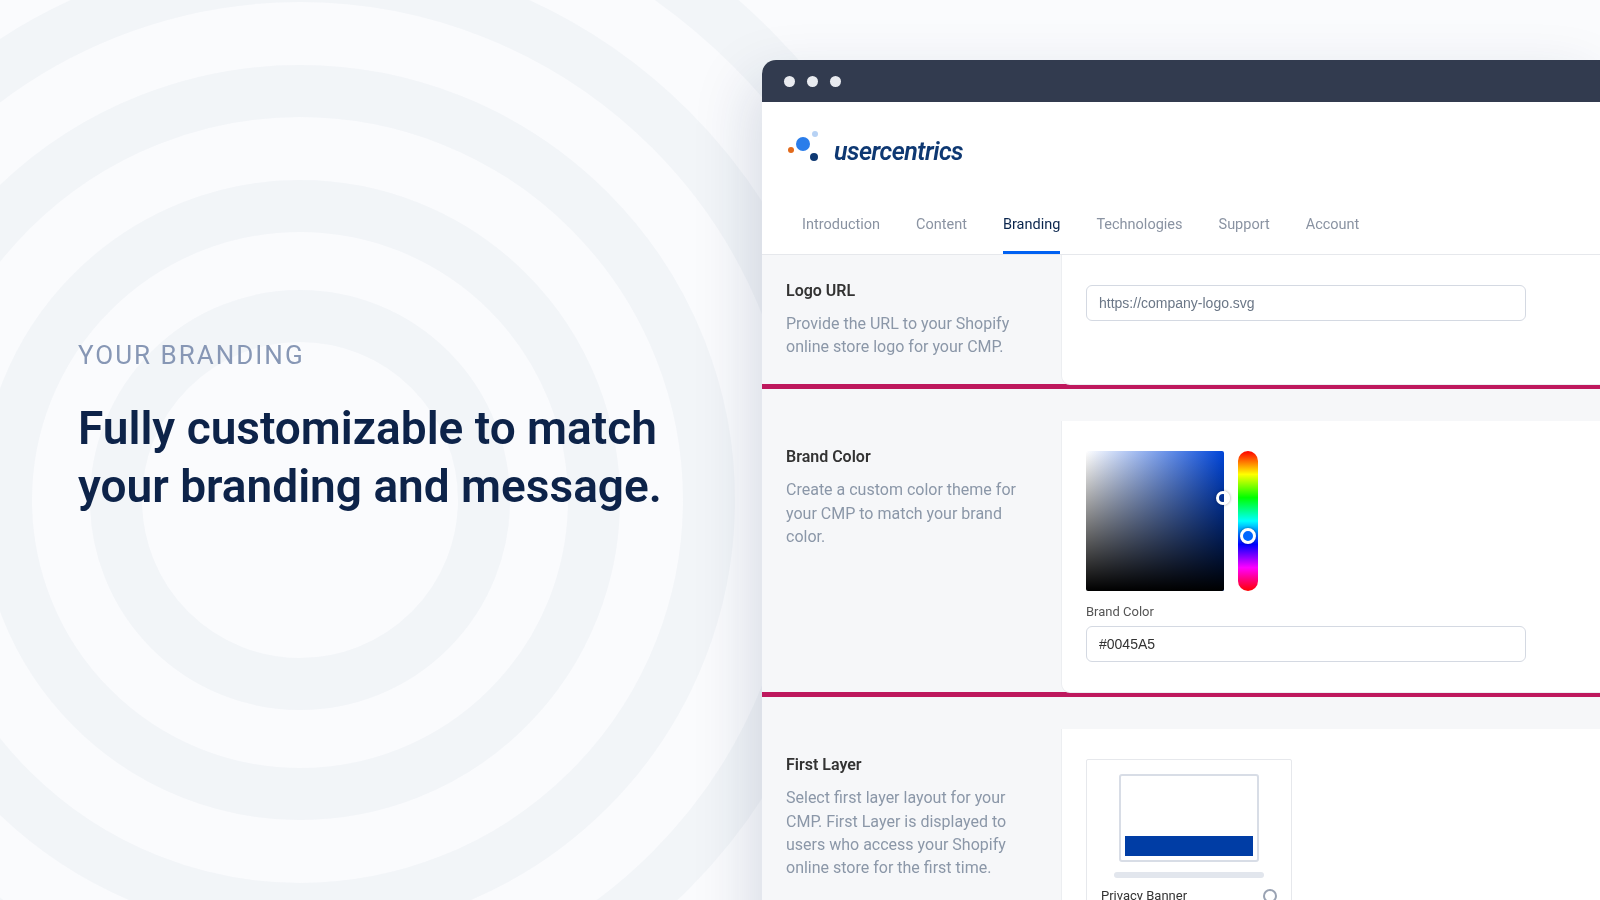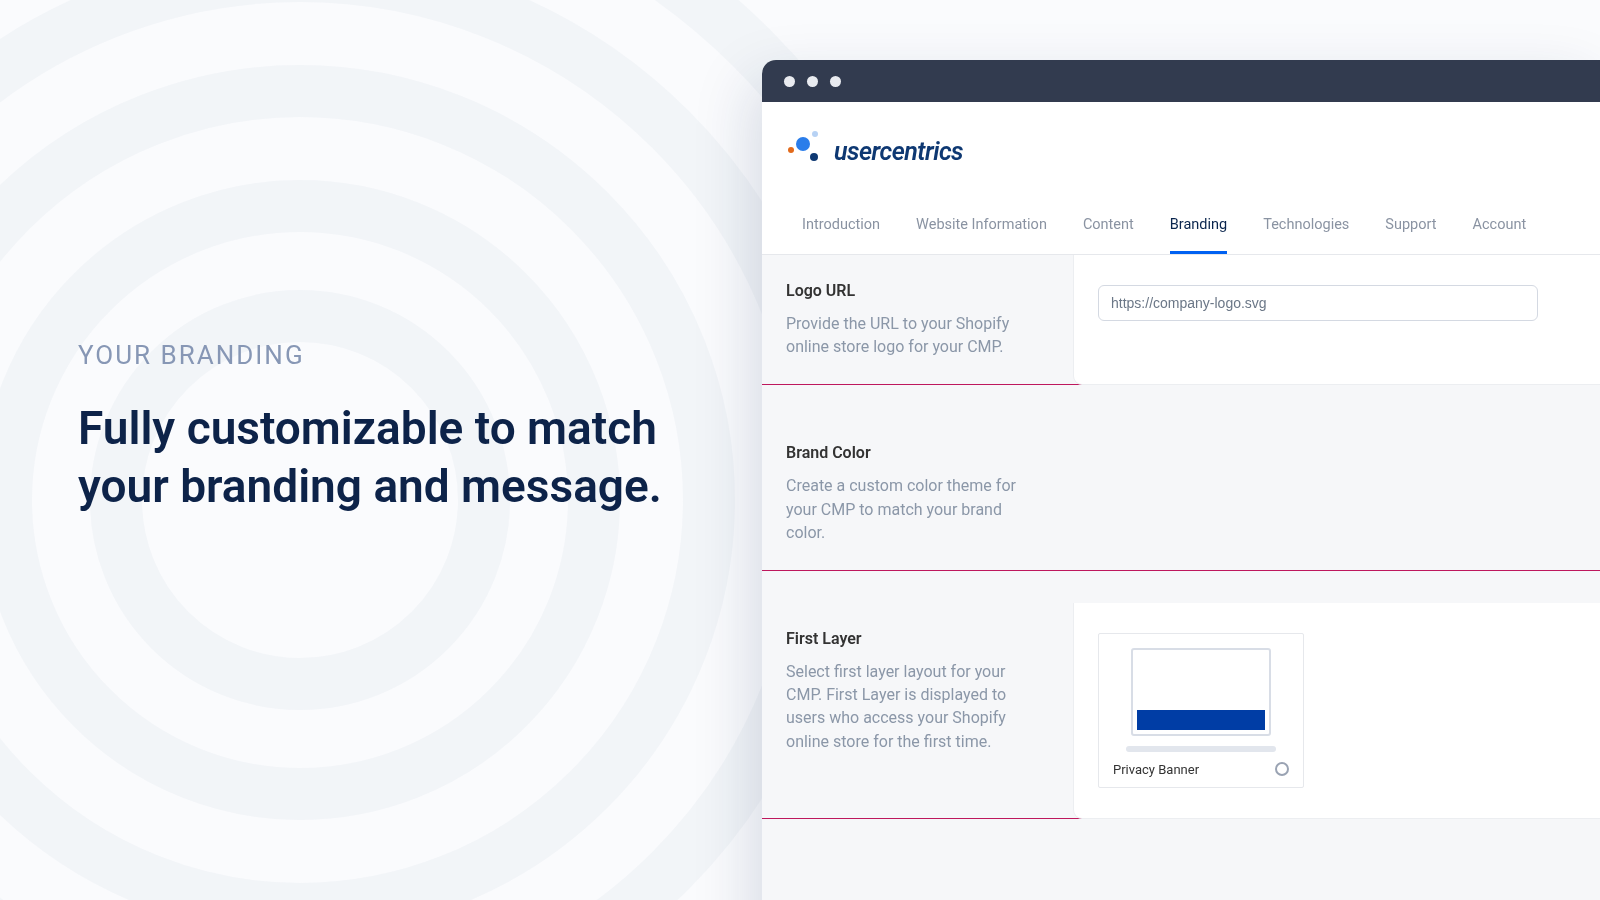--- a/index.html
+++ b/index.html
@@ -33,21 +33,21 @@
   .logo-mark .lo { position: absolute; width: 6px; height: 6px; border-radius: 50%; background: #e26a1b; top: 16px; left: 0; }
   .logo-text { font-size: 25px; font-weight: 600; color: #0e3872; letter-spacing: -0.5px; font-style: italic; }
 
   
   .tabs { display: flex; gap: 36px; padding: 0 40px; border-bottom: 1px solid #e6e8ec; background:#fff; }
   .tab { font-size: 14.5px; color: #8a93a2; padding: 16px 0 18px; cursor: pointer; border-bottom: 3px solid transparent; }
   .tab.active { color: #0a254d; border-bottom-color: #0061f2; }
 
   
   .settings { background: #f6f7f9; padding: 0; height: calc(100% - 42px - 98px - 57px); overflow: hidden; }
-  .row { display: flex; border-bottom: 1px solid #be185d; gap: 12px; }
+  .row { display: flex; border-bottom: 5px solid #be185d; }
   .row .meta { width: 300px; padding: 26px 20px 26px 24px; }
   .row .meta h3 { font-size: 16px; color: #333; font-weight: 600; margin-bottom: 12px; }
   .row .meta p { font-size: 16px; color: #8b97a8; line-height: 1.45; }
   .row .panel { flex: 1; background: #fff; border-radius: 0 0 0 8px; margin: 0; box-shadow: -1px 0 0 #eceef1, 0 1px 0 #eceef1; padding: 30px 24px 30px 24px; }
   .row:first-child .panel { border-bottom-left-radius: 8px; }
   .row + .row { margin-top: 32px; }
 
   input[type=text] {
     width: 100%; max-width: 440px; height: 36px; border: 1px solid #d4d9e2; border-radius: 6px;
     padding: 0 12px; font-size: 14px; color: #333;
@@ -104,21 +104,20 @@
       <span class="lb"></span>
         <span class="lb2"></span>
         <span class="ls"></span>
         <span class="lo"></span>
     </span>
     <span class="logo-text">usercentrics</span>
   </div>
 
   <nav class="tabs" id="tabs">
       <div class="tab">Introduction</div>
-      <div class="tab">Website Information</div>
       <div class="tab">Content</div>
       <div class="tab active">Branding</div>
       <div class="tab">Technologies</div>
       <div class="tab">Support</div>
       <div class="tab">Account</div>
     </nav>
 
   <div class="settings">
 
     <div class="row">
@@ -128,20 +127,34 @@
       </div>
       <div class="panel">
         <input type="text" placeholder="https://company-logo.svg" style="">
       </div>
     </div>
 
     <div class="row">
       <div class="meta">
         <h3>Brand Color</h3>
         <p>Create a custom color theme for your CMP to match your brand color.</p>
+      </div>
+      <div class="panel">
+        <div class="picker">
+          <div class="sv">
+            <span class="sv-thumb"></span>
+          </div>
+          <div class="hue">
+            <span class="hue-thumb"></span>
+          </div>
+        </div>
+        <div class="color-field">
+          <label>Brand Color</label>
+          <input type="text" value="#0045A5" style="">
+        </div>
       </div>
     </div>
 
     <div class="row">
       <div class="meta">
         <h3>First Layer</h3>
         <p>Select first layer layout for your CMP. First Layer is displayed to users who access your Shopify online store for the first time.</p>
       </div>
       <div class="panel">
         <div class="layouts" id="layouts">

